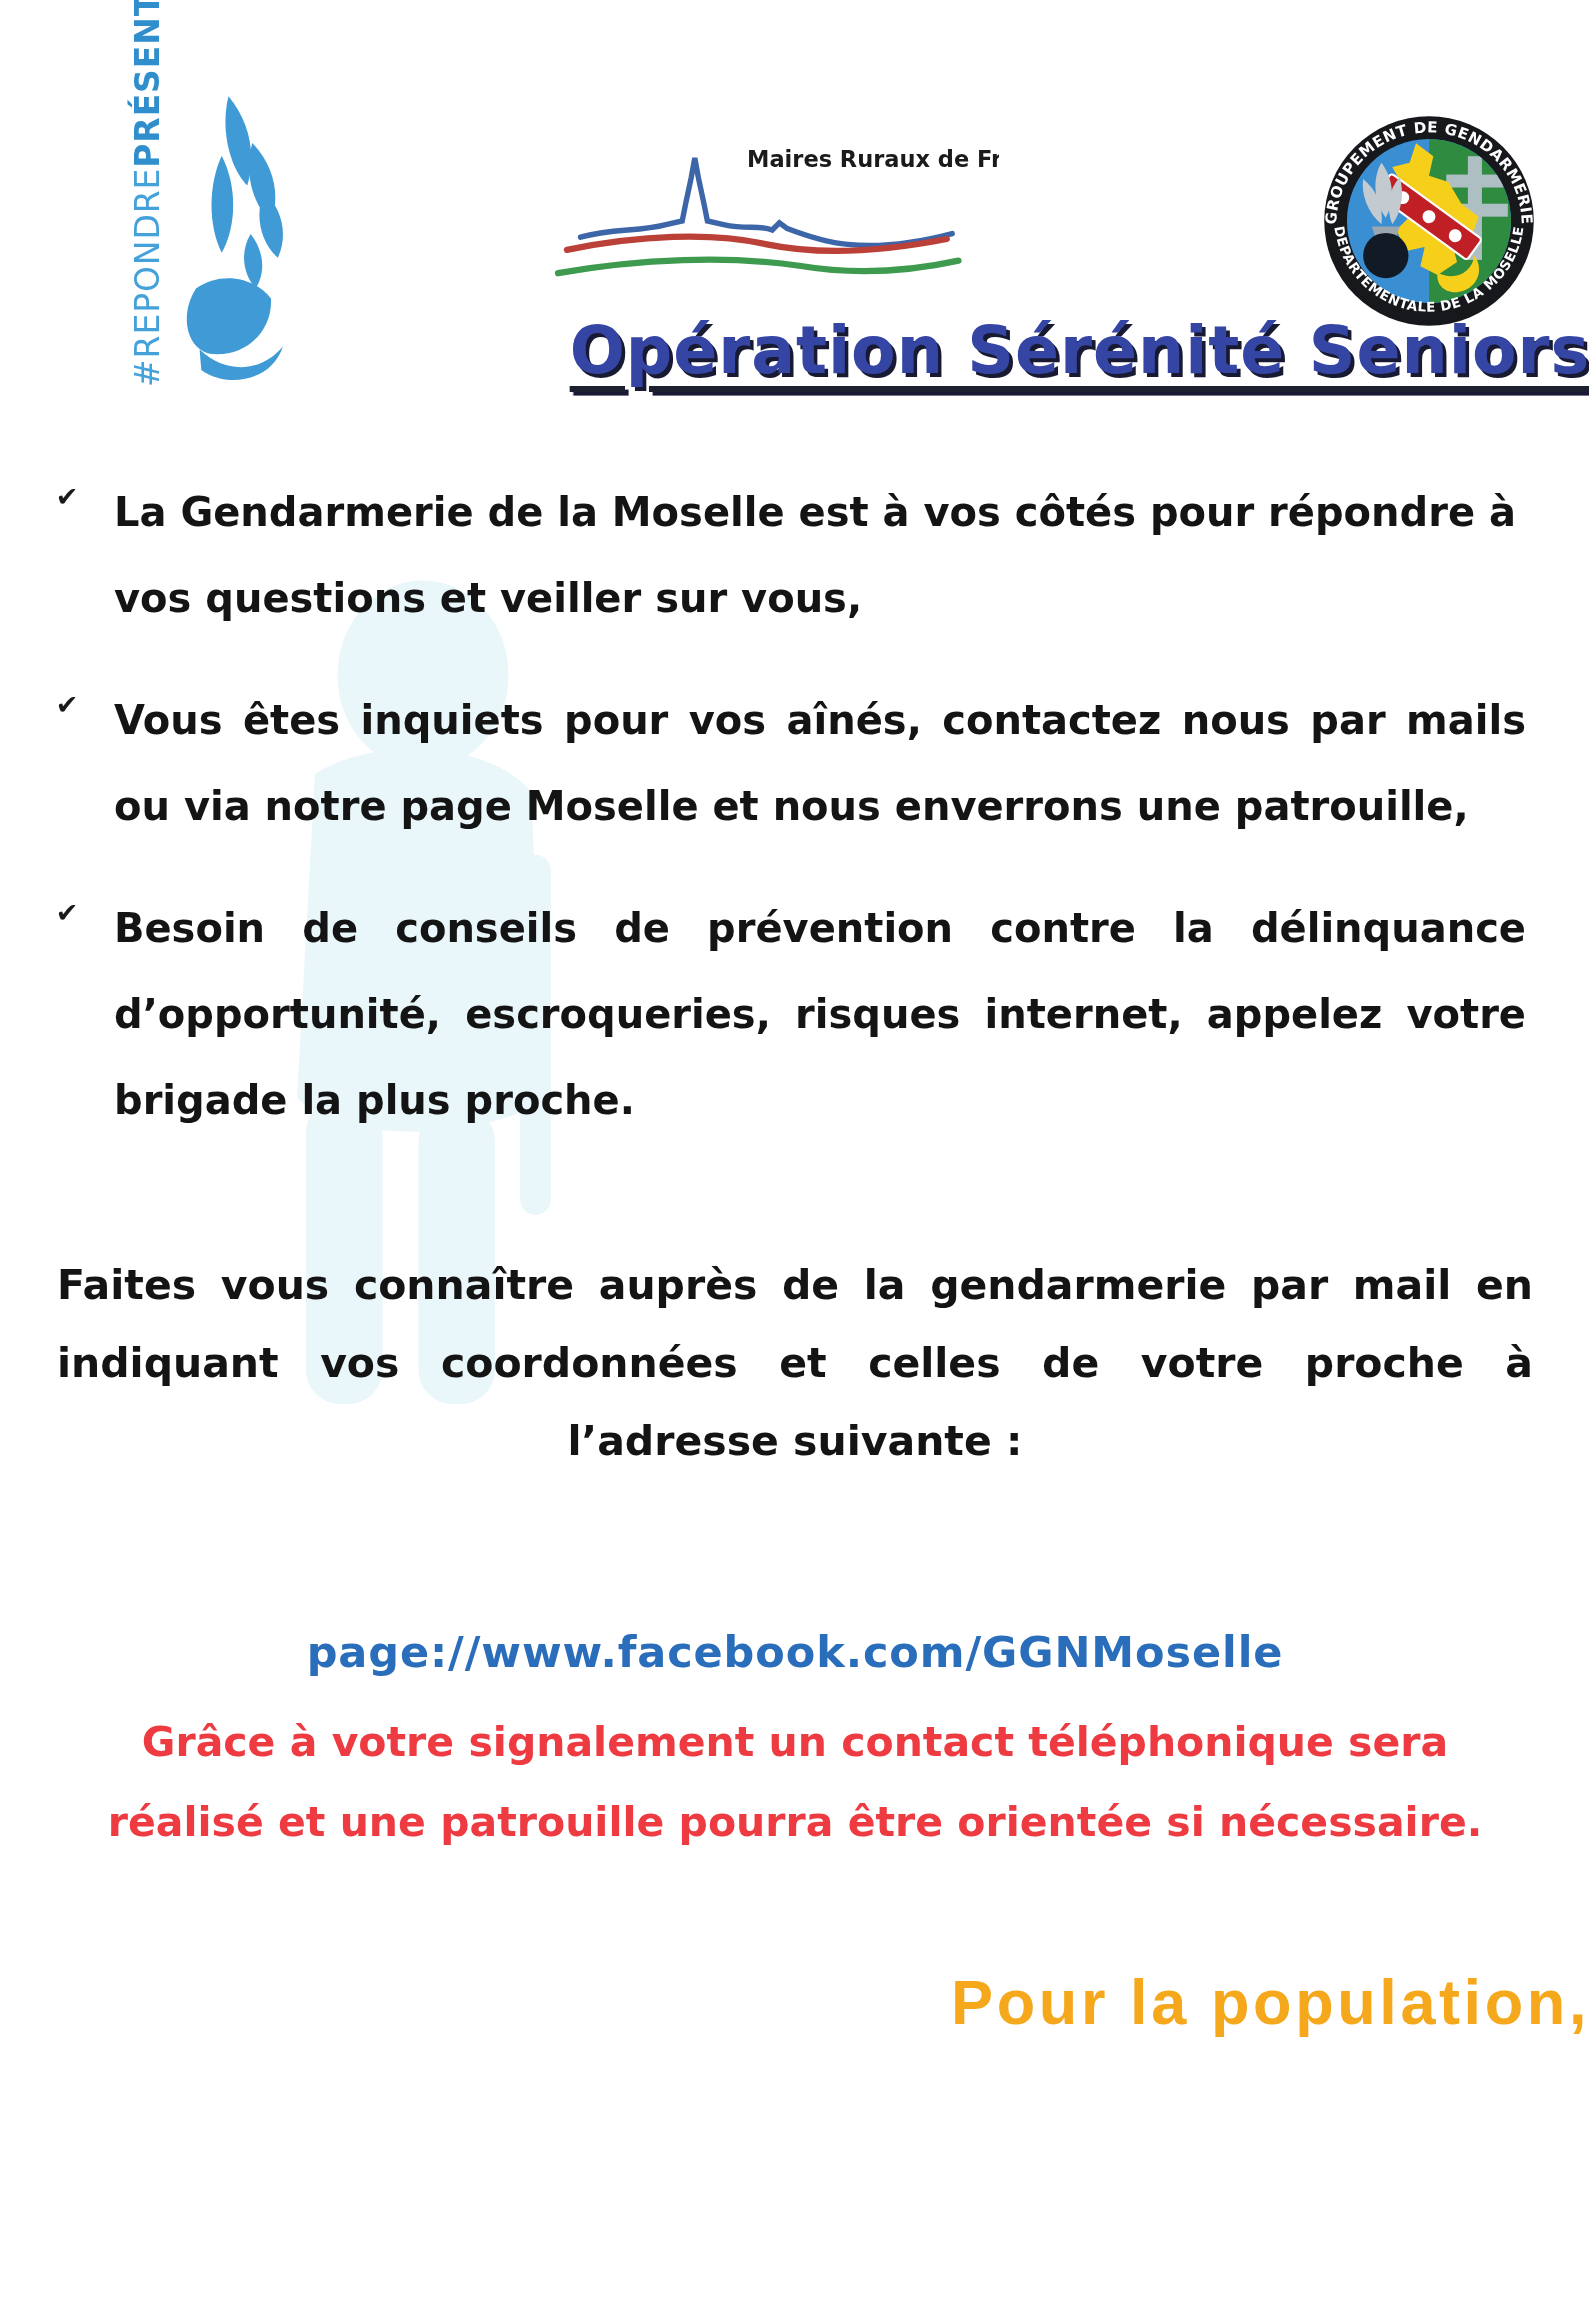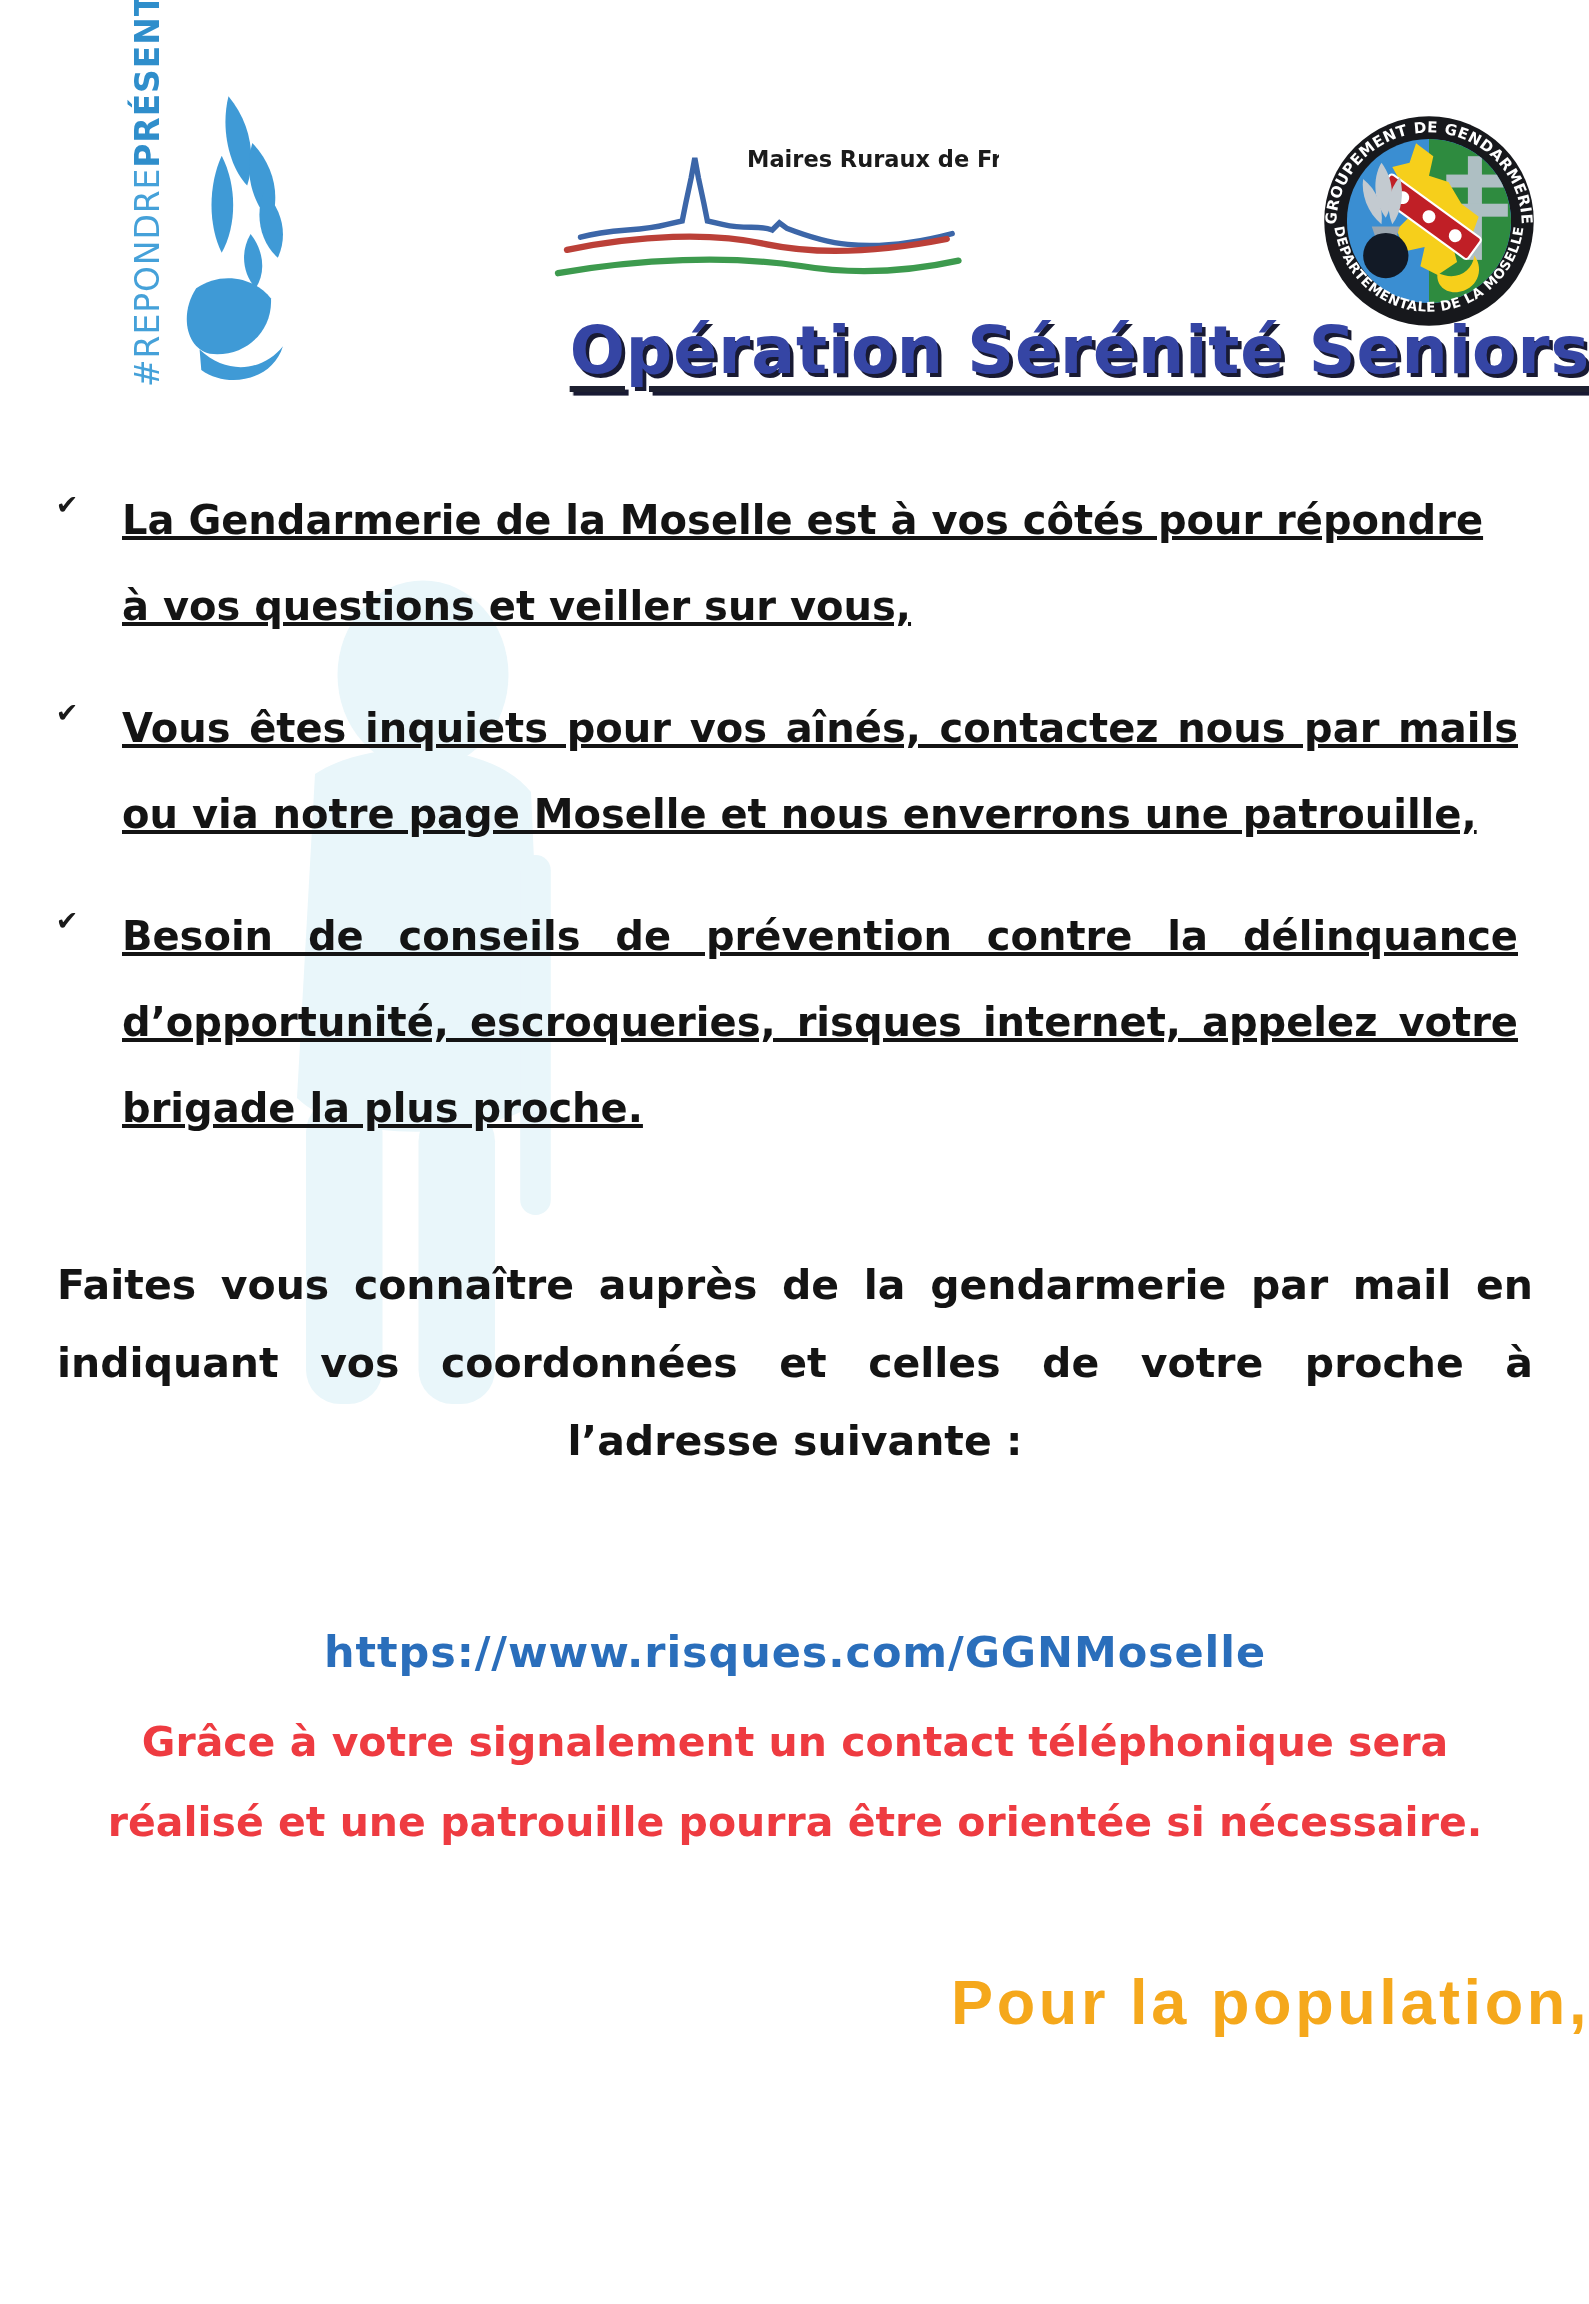--- a/index.html
+++ b/index.html
@@ -27,21 +27,21 @@
   .title{position:absolute;top:313px;left:0;right:0;margin:0;text-align:right;
         font-size:65px;font-weight:800;color:#3545a4;letter-spacing:0.9px;
         text-shadow:3.6px 3.6px 0 #181a33;
         text-decoration:underline;text-decoration-color:#1d2030;
         text-decoration-thickness:6.3px;text-underline-offset:12.6px;}
 
   .bullets{position:absolute;top:461px;left:54px;right:56px;}
   .bullet{position:relative;padding-left:52px;margin-bottom:36px;
         font-size:40px;font-weight:700;line-height:2.15;color:#141414;}
   .bullet.justify p{text-align:justify;}
-  .bullet p{margin:16px;text-decoration:underline;}
+  .bullet p{margin:8px;}
   .check{position:absolute;left:1.8px;top:14.4px;font-size:27px;line-height:1;color:#1a1a1a;}
 
   .intro{position:absolute;top:1235px;left:45px;right:45px;margin:12px;
         font-size:41px;font-weight:700;line-height:1.9;text-align:justify;
         text-align-last:center;color:#141414;}
   .email{position:absolute;top:1478px;left:18px;right:18px;margin:0;text-align:center;
         font-size:41px;font-weight:700;letter-spacing:1.8px;color:#2a6ebb;}
   .pagelabel{position:absolute;top:1563px;left:0;right:0;margin:0;text-align:center;
         font-size:41px;font-weight:700;color:#141414;}
   .fb{position:absolute;top:1627px;left:0;right:0;margin:0;text-align:center;
@@ -143,21 +143,21 @@
       <span class="check">✔</span>
       <p>Vous êtes inquiets pour vos aînés, contactez nous par mails ou via notre page Moselle et nous enverrons une patrouille,</p>
     </div>
     <div class="bullet justify">
       <span class="check">✔</span>
       <p>Besoin de conseils de prévention contre la délinquance d’opportunité, escroqueries, risques internet, appelez votre brigade la plus proche.</p>
     </div>
   </div>
 
   <p class="intro">Faites vous connaître auprès de la gendarmerie par mail en indiquant vos coordonnées et celles de votre proche à l’adresse suivante :</p>
-  <p class="fb">https://www.risques.com/GGNMoselle</p>
+  <p class="fb">page://www.facebook.com/GGNMoselle</p>
 
   <p class="alert">Grâce à votre signalement un contact téléphonique sera réalisé et une patrouille pourra être orientée si nécessaire.</p>
 
   <div class="slogan">
     <div>Pour la population,</div>
   </div>
 
 </div>
 
 

